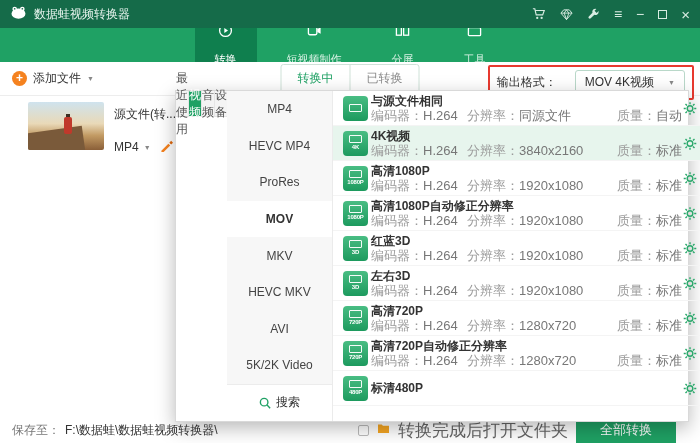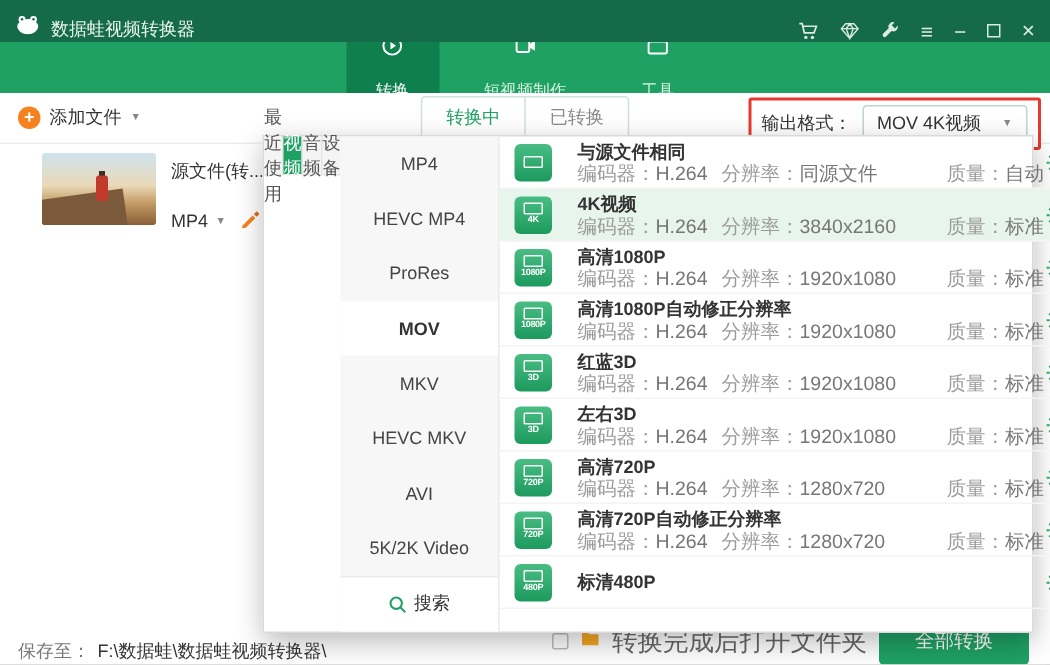--- a/index.html
+++ b/index.html
@@ -1,57 +1,57 @@
 <!DOCTYPE html>
 <html><head>
 <meta charset="utf-8">
 <style>
   *{margin:0;padding:0;box-sizing:border-box;}
   html,body{width:700px;height:443px;}
   body{font-family:"Liberation Sans","DejaVu Sans",sans-serif;background:#9a9a9a;}
   .window{position:relative;width:700px;height:443px;background:#fff;overflow:hidden;}
 
   
-  .titlebar{position:absolute;top:0;left:0;right:0;height:28px;background:#156b49;display:flex;align-items:flex-end;padding:0 10px;z-index:30;}
+  .titlebar{position:absolute;top:0;left:0;right:0;height:28px;background:#156b49;display:flex;align-items:center;padding:0 10px;z-index:30;}
   .titlebar .title{font-size:12px;margin-left:7px;color:#e9f5ef;}
   .tb-icons{margin-left:auto;display:flex;align-items:center;gap:14px;color:#d8ece2;font-size:13px;line-height:1;}
   .tb-icons>span{display:inline-flex;align-items:center;justify-content:center;cursor:pointer;}
   .maxbox{width:9px;height:9px;border:1px solid #d8ece2;display:inline-block;}
 
   
   .tabbar{position:absolute;top:28px;left:0;right:0;height:34px;background:#1fa164;display:flex;justify-content:center;align-items:stretch;gap:10px;z-index:5;}
   .tab{display:flex;flex-direction:column;align-items:center;justify-content:center;gap:12px;padding:0 20px;color:#d9f2e5;font-size:11px;cursor:pointer;}
   .tab.active{background:#0f7f4e;color:#fff;}
 
   
   .toolbar{position:absolute;top:62px;left:0;right:0;height:34px;background:#fff;border-bottom:1px solid #ededed;display:flex;align-items:center;padding:0 12px;z-index:5;}
   .addfile{display:flex;align-items:center;gap:6px;font-size:12px;color:#333;cursor:pointer;}
   .plus{width:15px;height:15px;border-radius:50%;background:#f5821f;color:#fff;font-size:12px;line-height:14px;text-align:center;font-weight:bold;}
   .caret{font-size:7px;color:#888;}
   .segmented{position:absolute;left:50%;transform:translateX(-50%);display:flex;border:1px solid #cfe2d8;border-radius:3px;overflow:hidden;font-size:12px;background:#fff;}
   .seg{padding:5px 16px;color:#8a8a8a;cursor:pointer;}
   .seg.active{color:#1fa164;}
   .seg+.seg{border-left:1px solid #cfe2d8;}
-  .outfmt{position:absolute;right:6px;top:3px;display:flex;align-items:center;gap:7px;border:2px solid #e8392f;border-radius:2px;padding:3px 7px;font-size:12px;color:#333;background:#fff;}
+  .outfmt{position:absolute;right:6px;top:3px;display:flex;align-items:center;gap:18px;border:2px solid #e8392f;border-radius:2px;padding:3px 7px;font-size:12px;color:#333;background:#fff;}
   .of-select{display:flex;align-items:center;gap:14px;border:1px solid #b9d8c9;border-radius:3px;padding:3px 9px;background:#fff;cursor:pointer;color:#333;}
 
   
   .main{position:absolute;top:96px;left:0;right:0;bottom:36px;background:#fff;}
   .file-card{display:flex;gap:10px;padding:6px 0 0 28px;}
   .thumb{position:relative;width:76px;height:48px;border-radius:2px;overflow:hidden;flex:0 0 76px;
     background:linear-gradient(180deg,#cfe3ee 0%,#e9d9b8 45%,#c29a63 70%,#8a5f38 100%);}
   .thumb::before{content:'';position:absolute;left:-8px;bottom:-8px;width:64px;height:28px;background:#7a5a3a;transform:rotate(-8deg);}
   .thumb::after{content:'';position:absolute;left:36px;top:15px;width:8px;height:17px;background:#c0392b;border-radius:2px;box-shadow:0 -5px 0 -2px #3e2f23;}
   .file-info{padding-top:4px;}
   .fname{font-size:12px;color:#333;white-space:nowrap;}
   .fmt-line{display:flex;align-items:center;gap:9px;margin-top:16px;font-size:12px;color:#333;}
   .fmt{display:flex;align-items:center;gap:5px;cursor:pointer;}
 
   
-  .bottombar{position:absolute;left:0;right:2px;bottom:0;height:36px;display:flex;align-items:flex-end;padding:10px 12px 0 12px;font-size:12px;color:#777;background:#fff;z-index:1;}
+  .bottombar{position:absolute;left:0;right:12px;bottom:0;height:36px;display:flex;align-items:center;padding:10px 12px 0 12px;font-size:12px;color:#777;background:#fff;z-index:1;}
   .savepath{margin-left:5px;color:#333;}
   .bb-right{margin-left:auto;display:flex;align-items:center;gap:8px;}
   .chk{width:11px;height:11px;border:1px solid #bbb;border-radius:2px;background:#fff;display:inline-block;}
   .after-label{font-size:17px;color:#666;}
   .convert-all{background:#1fa164;color:#fff;border:none;border-radius:3px;padding:7px 24px;font-size:13px;cursor:pointer;}
 
   
   .dropdown{position:absolute;left:175px;top:90px;width:514px;height:332px;background:#fff;border:1px solid #d9d9d9;box-shadow:0 6px 18px rgba(0,0,0,.28);z-index:20;display:flex;flex-direction:row;}
   .dd-tabs{display:flex;height:26px;flex:0 0 26px;background:#f4f4f4;border-bottom:1px solid #e6e6e6;}
   .dd-tab{flex:1;display:flex;align-items:center;justify-content:center;font-size:12px;color:#555;border-left:1px solid #e6e6e6;cursor:pointer;}
@@ -61,21 +61,21 @@
   .dd-cats{width:106px;background:#f7f7f7;border-right:1px solid #ebebeb;display:flex;flex-direction:column;}
   .dd-cat{flex:1;display:flex;align-items:center;justify-content:center;font-size:12px;color:#444;gap:5px;cursor:pointer;}
   .dd-cat.selected{background:#fff;color:#333;font-weight:bold;}
   .dd-cat.search{background:#fff;border-top:1px solid #ececec;color:#333;}
   .dd-list{flex:1;overflow:hidden;}
   .fmt-row{height:35px;display:flex;align-items:center;padding:0 10px;border-bottom:1px solid #f4f4f4;cursor:pointer;}
   .fmt-row.selected{background:#e7f5ed;}
   .badge{width:25px;height:25px;border-radius:4px;background:linear-gradient(180deg,#49bd83,#1d9a5e);display:flex;flex-direction:column;align-items:center;justify-content:center;flex:0 0 25px;gap:1px;}
   .b-screen{width:13px;height:8px;border:1px solid rgba(255,255,255,.95);border-radius:1px;}
   .b-label{width:100%;text-align:center;font-size:6px;font-weight:bold;color:#fff;line-height:7px;letter-spacing:-0.2px;}
-  .fmt-text{margin-left:17px;flex:1;min-width:0;}
+  .fmt-text{margin-left:3px;flex:1;min-width:0;}
   .f-title{font-size:12px;color:#333;font-weight:600;line-height:15px;white-space:nowrap;}
   .f-meta{display:flex;font-size:13px;line-height:13px;white-space:nowrap;}
   .f-meta i{font-style:normal;color:#9b9b9b;}
   .f-meta b{font-weight:normal;color:#777;}
   .m-enc{width:96px;}.m-res{width:150px;}.m-q{flex:1;}
   .gear{flex:0 0 16px;display:flex;}
 </style>
 </head>
 <body>
 
@@ -129,20 +129,27 @@
     </div>
     <div class="tab">
       <span><svg width="15" height="15" viewBox="0 0 16 16">
             <rect x="1.5" y="3.5" width="9" height="9" rx="1.5" fill="none" stroke="#fff" stroke-width="1.4"></rect>
             <path d="M11 6.5l3.5-2v7l-3.5-2z" fill="#fff"></path>
           </svg></span>
       <span>短视频制作</span>
     </div>
     <div class="tab">
       <span><svg width="15" height="15" viewBox="0 0 16 16">
+            <rect x="1.5" y="3" width="5.3" height="10" fill="none" stroke="#fff" stroke-width="1.4"></rect>
+            <rect x="9.2" y="3" width="5.3" height="10" fill="none" stroke="#fff" stroke-width="1.4"></rect>
+          </svg></span>
+      <span>分屏</span>
+    </div>
+    <div class="tab">
+      <span><svg width="15" height="15" viewBox="0 0 16 16">
             <rect x="1.5" y="5" width="13" height="8.5" rx="1" fill="none" stroke="#fff" stroke-width="1.4"></rect>
             <path d="M5.5 5V3h5v2" fill="none" stroke="#fff" stroke-width="1.4"></path>
           </svg></span>
       <span>工具</span>
     </div>
   </div>
 
   <div class="toolbar">
     <div class="addfile">
       <span class="plus">+</span>

